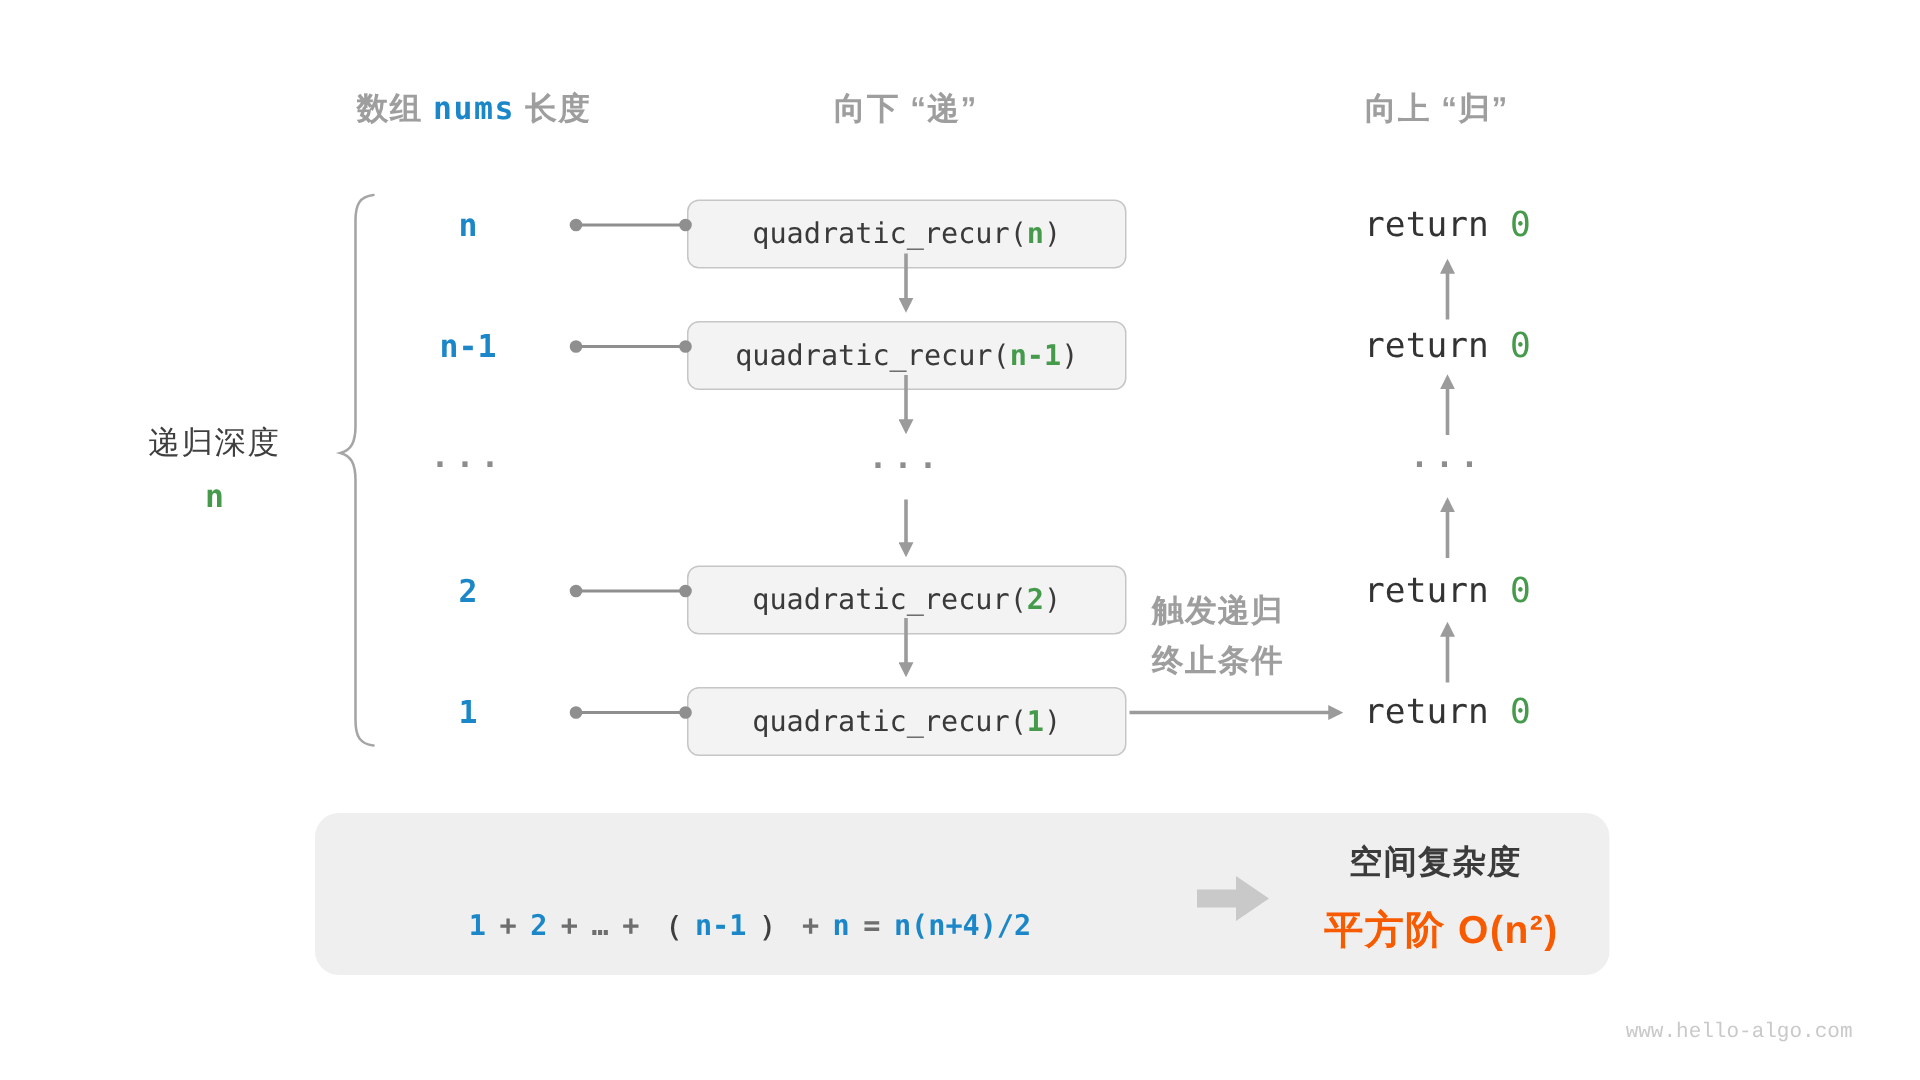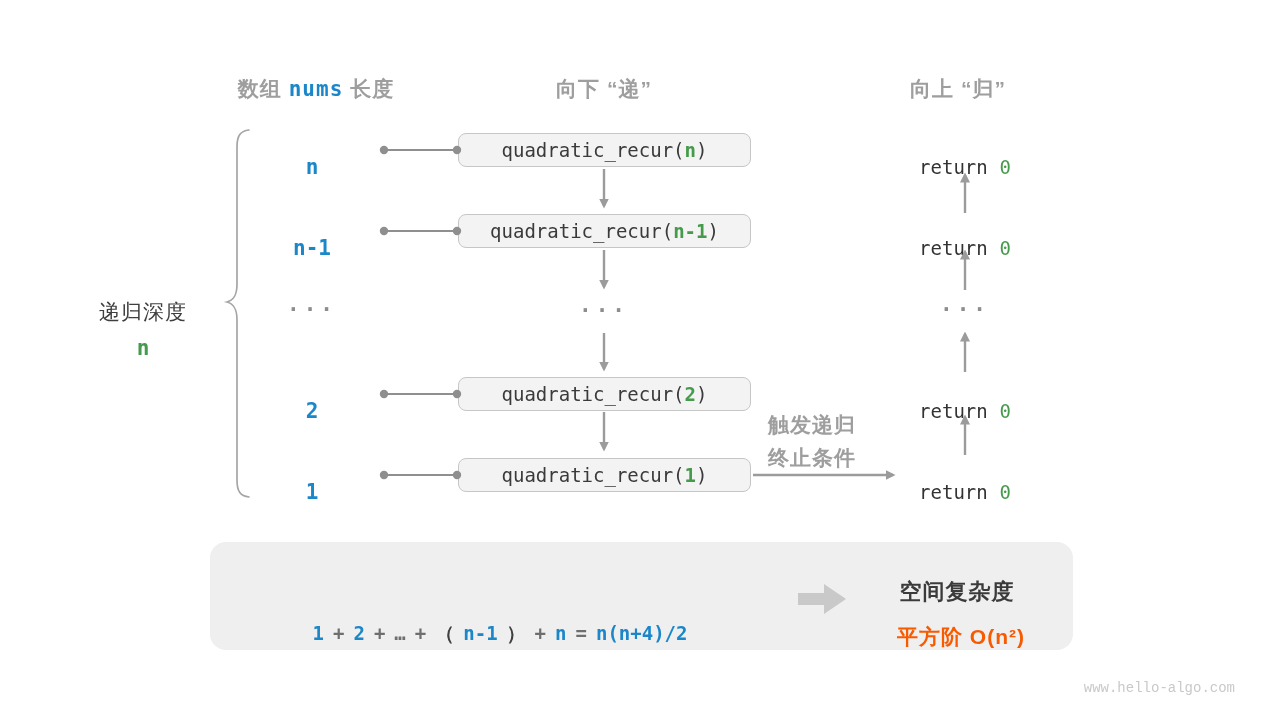--- a/index.html
+++ b/index.html
@@ -3,21 +3,21 @@
 <meta charset="utf-8">
 <style>
   * { margin:0; padding:0; box-sizing:border-box; }
   html,body { background:#ffffff; }
   #canvas {
     position:relative; width:1280px; height:720px; background:#ffffff;
     font-family:"Liberation Sans", sans-serif; overflow:hidden;
   }
   .mono { font-family:"DejaVu Sans Mono", monospace; }
   .abs { position:absolute; white-space:nowrap; }
-  .center { transform:translate(-50%,-50%);margin-top:17px; }
+  .center { transform:translate(-50%,-50%); }
 
   
   .col-hdr {
     top:72px; font-size:21px; font-weight:bold; color:#9e9e9e;
     letter-spacing:1px;
   }
   .col-hdr .code { font-family:"DejaVu Sans Mono", monospace; color:#1b87c9; }
 
   
   .depth-label { color:#3f3f3f; font-size:21px; font-weight:500; letter-spacing:1px;text-align:center; }
@@ -28,29 +28,29 @@
 
   
   .dots {
     color:#8d8d8d; font-size:21px; font-weight:bold; letter-spacing:4px;
     font-family:"DejaVu Sans Mono", monospace;
     transform:translate(-50%,-74%);
   }
 
   
   .callbox {
-    left:458px; width:293px; height:34px;
+    left:458px; width:293px; height:46px;
     background:#f3f3f3; border:1.5px solid #c6c6c6; border-radius:8px;
     display:flex; align-items:center; justify-content:center;
     font-family:"DejaVu Sans Mono", monospace; font-size:19px; color:#3a3a3a;
   }
   .callbox .arg { color:#469a4b; font-weight:bold; }
 
   
-  .ret { left:965px; font-family:"DejaVu Sans Mono", monospace; font-size:19px; color:#333333; }
+  .ret { left:965px; font-family:"DejaVu Sans Mono", monospace; font-size:23px; color:#333333; }
   .ret .val { color:#469a4b; margin-left:0.62em; }
 
   
   .trigger {
     left:812px; top:424px; text-align:right;
     color:#9e9e9e; font-size:21px; font-weight:bold; line-height:33px; letter-spacing:1px;
   }
 
   
   .summary {
@@ -59,21 +59,21 @@
   }
   .summary-desc { left:470px; top:576px; color:#404040; font-size:21px; font-weight:500; }
   .formula {
     left:500px; top:617px; display:flex; align-items:baseline; column-gap:9px;
     font-family:"DejaVu Sans Mono", monospace; font-size:19px; font-weight:bold;
   }
   .t-num { color:#1b87c9; }
   .t-op  { color:#6e6e6e; }
   .t-par { color:#3f3f3f; font-family:"Liberation Sans", sans-serif; }
   .cx-label { left:957px; top:575px; color:#3b3b3b; font-size:22px; font-weight:bold; letter-spacing:1px; }
-  .cx-value { left:961px; top:620px; color:#f85a00; font-size:21px; font-weight:bold; letter-spacing:1px; }
+  .cx-value { left:961px; top:620px; color:#f85a00; font-size:26px; font-weight:bold; letter-spacing:1px; }
 
   .watermark {
     right:45px; top:680px; color:#c9c9c9; font-size:14px;
     font-family:Liberation Mono, monospace;
   }
 
   
   #overlay { position:absolute; left:0; top:0; pointer-events:none; z-index:5; }
 </style>
 </head>

